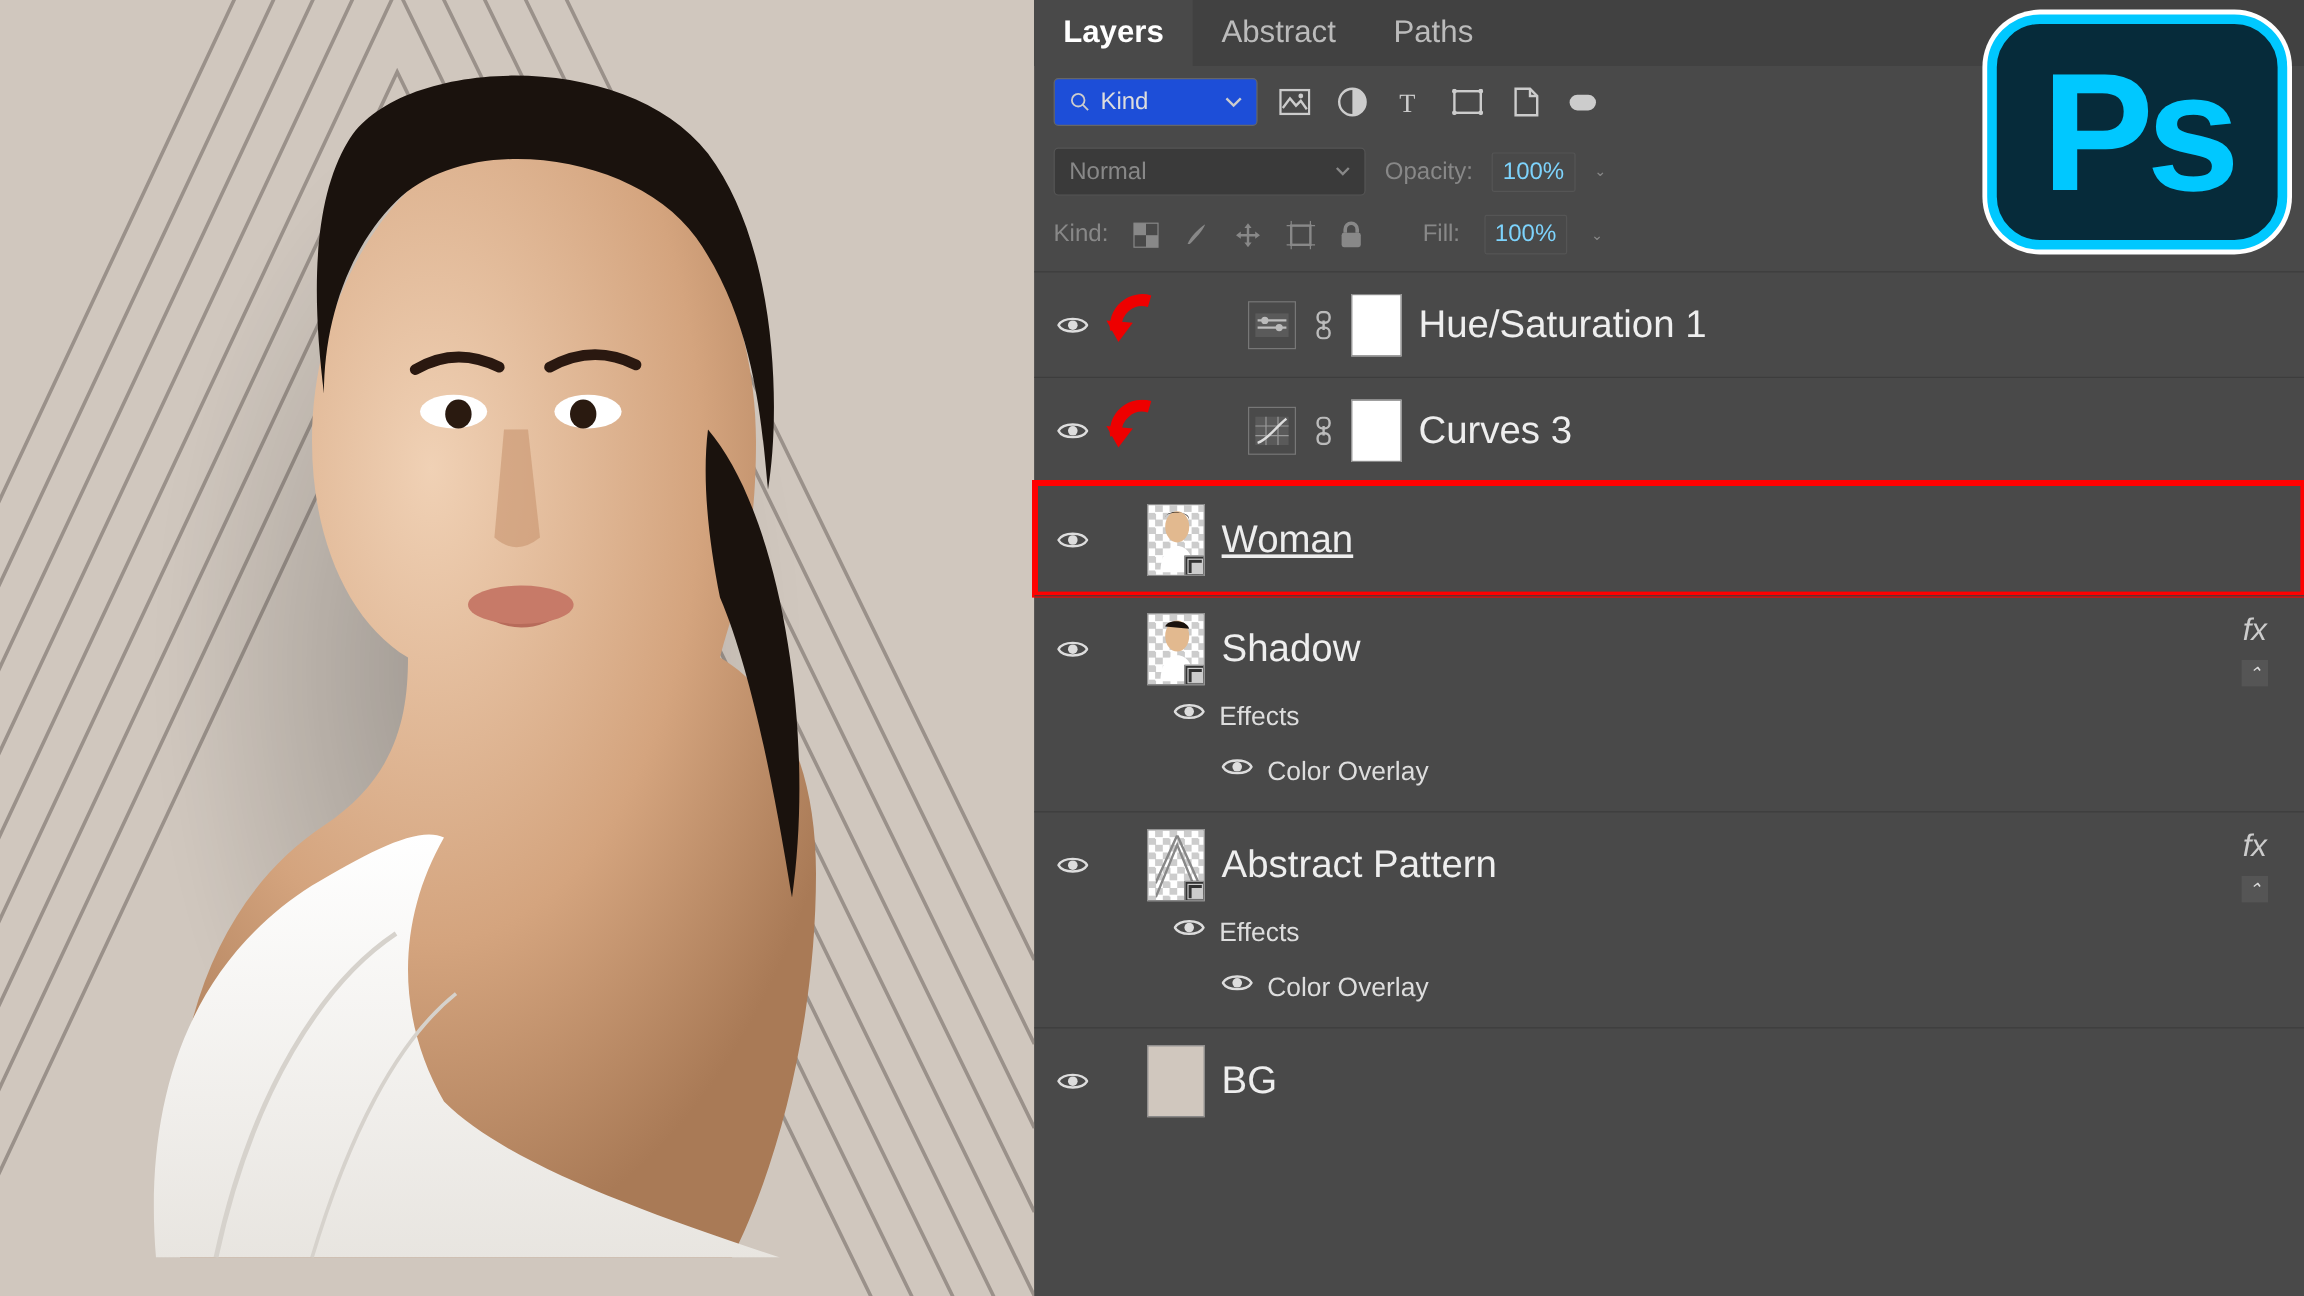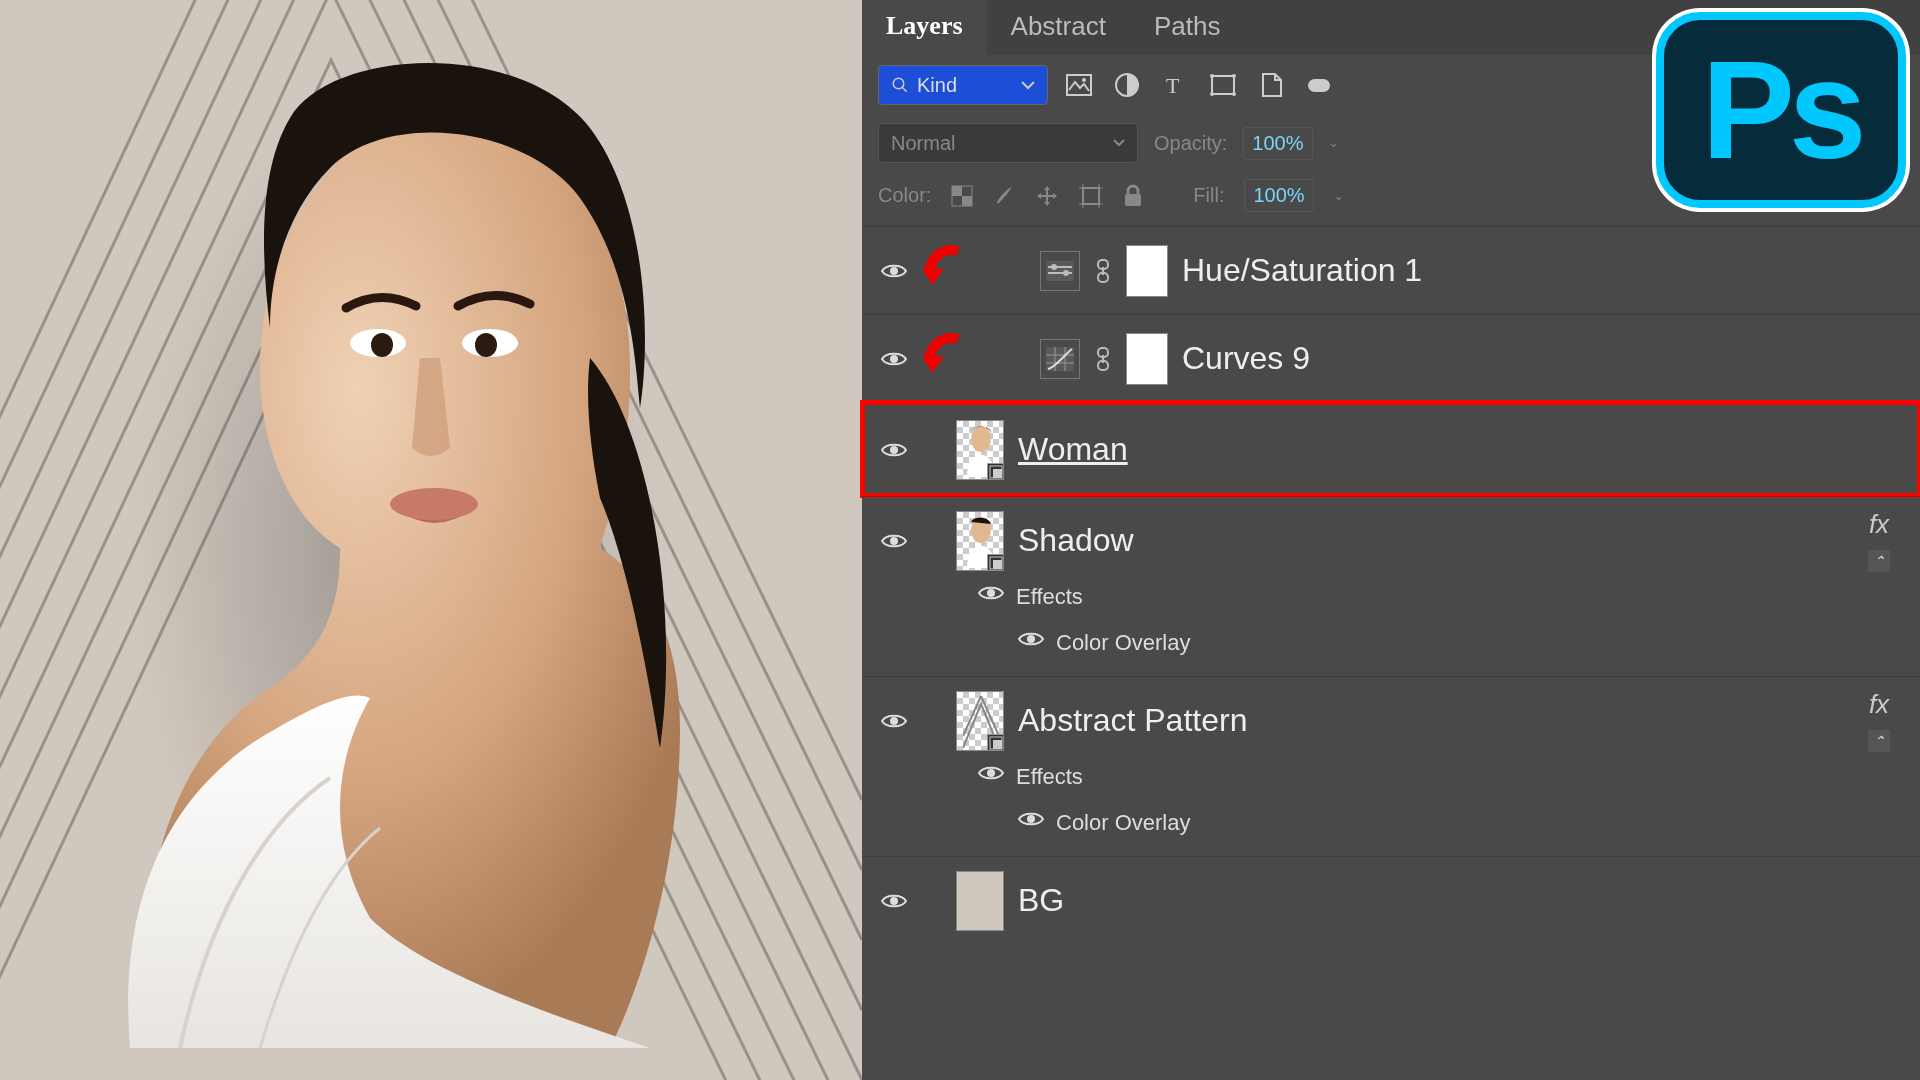--- a/index.html
+++ b/index.html
@@ -7,21 +7,21 @@
   .app { display: flex; width: 1920px; height: 1080px; }
   .canvas-area { width: 862px; height: 1080px; background: #d0c7be; position: relative; overflow: hidden; }
   .chevrons { position: absolute; inset: 0; }
   .chevrons svg { width: 100%; height: 100%; }
   .portrait { position: absolute; left: 90px; top: 48px; width: 640px; height: 1000px; }
   .portrait .shadow { position:absolute; left:48px; top:40px; width:520px; height:940px; border-radius:50% 50% 40% 40%; background:radial-gradient(ellipse at center, rgba(0,0,0,0.25), transparent 70%); filter:blur(16px); }
   .portrait svg { position:absolute; top:0; left:0; }
   .panel { flex: 1; background: #494949; display: flex; flex-direction: column; color: #ddd; font-size: 20px; position: relative; }
   .tabs { display: flex; background: #414141; height: 55px; align-items: stretch; }
   .tab { padding: 0 24px; display:flex; align-items:center; color: #bbb; font-size: 26px; cursor:pointer; border-bottom:3px solid transparent; }
-  .tab.active { color: #fff; font-weight: 600; background:#494949;font-family:Liberation Serif, serif; }
+  .tab.active { color: #fff; font-weight: 600; background:#494949; }
   .row { display:flex; align-items:center; gap:14px; padding: 10px 16px; }
   .filter { background:#1d4ed8; border:1px solid #666; border-radius:4px; height:40px; display:flex; align-items:center; padding:0 12px; gap:8px; color:#ddd; width:170px; }
   .filter .chev { margin-left:auto; }
   .icon-btn { width:34px; height:34px; display:flex; align-items:center; justify-content:center; color:#ddd; }
   .toggle-pill { width:22px; height:13px; background:#ccc; border-radius:10px; position:relative; }
   .blend-row { display:flex; align-items:center; gap:16px; padding:8px 16px; color:#888; }
   .blend-select { background:#3a3a3a; border:1px solid #555; border-radius:4px; height:40px; width:260px; display:flex; align-items:center; padding:0 12px; color:#888; gap:8px; }
   .pct-box { border:1px solid #555; padding:4px 8px; color:#7dd3fc; border-radius:2px; }
   .chev-sm { color:#888; font-size:12px; }
   .lock-row { display:flex; align-items:center; gap:20px; padding:8px 16px 14px; color:#888; }
@@ -173,21 +173,21 @@
               <path d="M1 1 L6 6 L11 1" stroke="#888" stroke-width="2" fill="none"></path>
             </svg>
           </span>
       </div>
       <span>Opacity:</span>
       <span class="pct-box">100%</span>
       <span class="chev-sm">⌄</span>
     </div>
 
     <div class="lock-row">
-      <span>Color:</span>
+      <span>Kind:</span>
       <span>
           <svg width="22" height="22" viewBox="0 0 22 22">
             <rect x="1" y="1" width="20" height="20" stroke="#888" fill="none"></rect>
             <rect x="1" y="1" width="10" height="10" fill="#888"></rect>
             <rect x="11" y="11" width="10" height="10" fill="#888"></rect>
           </svg>
         </span>
       <span>
           <svg width="22" height="22" viewBox="0 0 24 24">
             <path d="M4 20 C6 14 14 6 20 2 C18 8 10 16 6 20 Z" fill="#888"></path>
@@ -271,21 +271,21 @@
               <line x1="19" y1="0" x2="19" y2="24" stroke="#999"></line>
               <path d="M2 22 C10 20 18 8 26 2" stroke="#ddd" stroke-width="2" fill="none"></path>
             </svg>
           </div>
         <svg class="link" viewBox="0 0 18 24">
             <rect x="4" y="1" width="10" height="9" rx="4" stroke="#bbb" stroke-width="2" fill="none"></rect>
             <rect x="4" y="14" width="10" height="9" rx="4" stroke="#bbb" stroke-width="2" fill="none"></rect>
             <line x1="9" y1="8" x2="9" y2="16" stroke="#bbb" stroke-width="2"></line>
           </svg>
         <div class="mask-thumb"></div>
-        <span class="label">Curves 9</span>
+        <span class="label">Curves 3</span>
       </div>
 
       <div class="layer highlight">
         <div class="vis-col">
             <svg class="eye" viewBox="0 0 26 18">
               <path d="M1 9 C5 2 21 2 25 9 C21 16 5 16 1 9 Z" stroke="#ddd" stroke-width="2" fill="none"></path>
               <circle cx="13" cy="9" r="4" fill="#ddd"></circle>
             </svg>
           </div>
         <div style="width:14px"></div>

